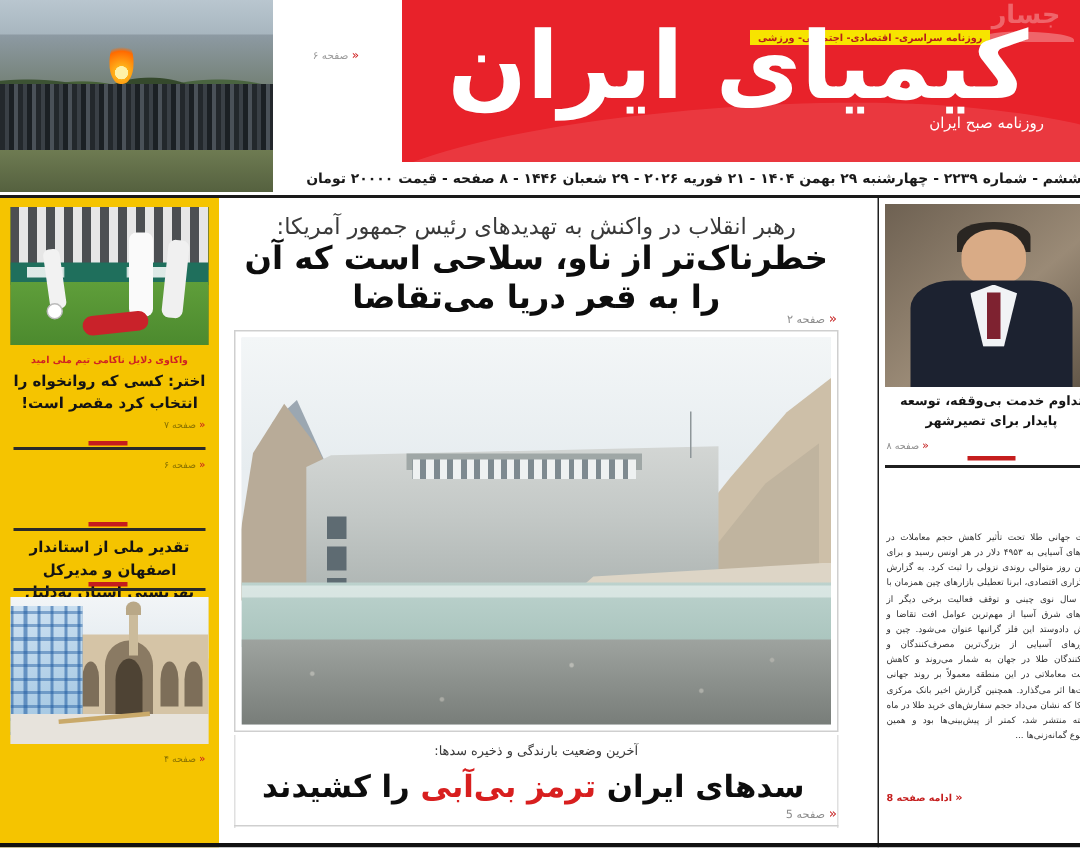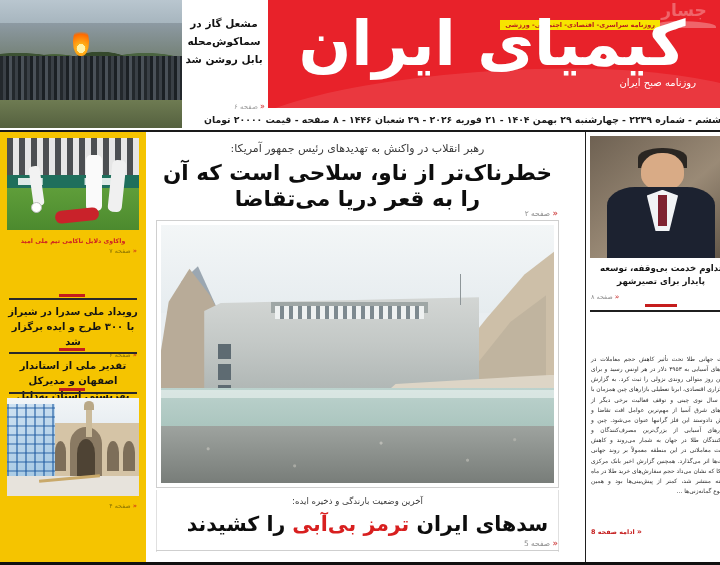--- a/index.html
+++ b/index.html
@@ -28,21 +28,21 @@
     background:
       repeating-linear-gradient(90deg,#23282c 0 3px,#3a4046 3px 6px,#1b2024 6px 9px,#4a5158 9px 12px),
       #2b3036;}
   .tp-ground{position:absolute;left:0;bottom:0;width:100%;height:22%;
     background:linear-gradient(#6e7b52,#55613f);}
   .tp-flame{position:absolute;left:40%;top:20%;width:16px;height:30px;border-radius:50% 50% 45% 45%;
     background:radial-gradient(circle at 50% 75%,#fff2a8 0 18%,#ffb11a 19%,#ff6a00 60%,rgba(255,80,0,0) 72%);}
 
   .top-head{position:absolute;left:183px;top:14px;width:82px;text-align:center;}
   .top-head .ln{font-size:10.5px;font-weight:bold;color:#111;line-height:1.72;letter-spacing:-.1px;}
-  .top-head .pg{margin-top:34px;font-size:7px;color:#9a9a9a;text-align:right;}
+  .top-head .pg{margin-top:18px;font-size:7px;color:#9a9a9a;}
   .top-head .pg .chev{color:#d01c1c;font-size:8px;}
 
   .masthead{position:absolute;left:268px;top:0;width:452px;height:108px;background:#e8222a;overflow:hidden;}
   .mh-wave{position:absolute;left:-40px;bottom:-26px;width:560px;height:64px;background:#fff;opacity:.10;
     border-radius:55% 45% 0 0 / 100% 100% 0 0;transform:rotate(-2deg);}
   .mh-wm{position:absolute;right:4px;top:2px;width:64px;height:30px;opacity:.30;}
   .mh-wm .wm-t{font-size:17px;color:#fff;font-weight:bold;text-align:center;line-height:1;}
   .mh-wm .wm-b{margin-top:2px;height:7px;background:#fff;border-radius:40% 60% 0 0/80% 80% 0 0;}
   .logo{position:absolute;right:8px;top:14px;width:440px;text-align:center;}
   .logo .word{font-size:62px;font-weight:bold;color:#fff;line-height:.96;letter-spacing:-2px;
@@ -96,21 +96,21 @@
   .mq-min{position:absolute;left:60%;top:10%;width:6px;height:30%;background:#cbbb9b;}
   .mq-min:after{content:"";position:absolute;left:-2px;top:-7px;width:10px;height:9px;background:#b9a887;border-radius:50% 50% 0 0;}
   .mq-arc1{position:absolute;left:36%;top:44%;width:9%;height:30%;background:#7d6e59;border-radius:50% 50% 0 0/40% 40% 0 0;}
   .mq-arc2{position:absolute;left:76%;top:44%;width:9%;height:30%;background:#7d6e59;border-radius:50% 50% 0 0/40% 40% 0 0;}
   .mq-arc3{position:absolute;left:88%;top:44%;width:9%;height:30%;background:#7d6e59;border-radius:50% 50% 0 0/40% 40% 0 0;}
   .mq-ground{position:absolute;left:0;bottom:0;width:100%;height:20%;background:#e7e3dc;}
   .mq-pole{position:absolute;left:24%;bottom:16%;width:46%;height:3px;background:#c9a96a;transform:rotate(-5deg);}
 
   
   .center{position:absolute;left:147px;top:132px;width:421px;height:433px;background:#fff;}
-  .c-kick{position:absolute;left:0;top:10px;width:421px;text-align:center;font-size:11px;color:#3a3a3a;
+  .c-kick{position:absolute;left:0;top:10px;width:421px;text-align:center;font-size:15px;color:#3a3a3a;
     letter-spacing:-.2px;}
   .c-head{position:absolute;left:6px;top:28px;width:409px;text-align:center;font-size:21.5px;
     font-weight:bold;color:#0d0d0d;letter-spacing:-.6px;line-height:1.2;}
   .c-pg{position:absolute;right:10px;top:76px;font-size:7.5px;color:#8c8c8c;}
   .c-pg .chev{color:#c51d1d;font-size:9px;}
 
   .c-frame{position:absolute;left:9px;top:88px;width:403px;height:268px;border:1px solid #cfcfcf;
     background:#fff;padding:4px;box-sizing:border-box;}
   .damph{position:relative;width:100%;height:100%;overflow:hidden;background:#e9eef1;}
   .d-sky{position:absolute;left:0;top:0;width:100%;height:34%;background:linear-gradient(#f3f6f7,#e6ecef);}
@@ -141,21 +141,21 @@
     background:linear-gradient(#9ea39f,#787d79);}
   .d-grit{position:absolute;left:0;bottom:0;width:100%;height:22%;opacity:.5;
     background:
       radial-gradient(circle at 12% 40%,#d8d5cd 0 1px,transparent 2px),
       radial-gradient(circle at 34% 70%,#cfccc4 0 1px,transparent 2px),
       radial-gradient(circle at 56% 30%,#e0ddd5 0 1px,transparent 2px),
       radial-gradient(circle at 78% 60%,#d2cfc7 0 1px,transparent 2px),
       radial-gradient(circle at 90% 24%,#c7c4bc 0 1px,transparent 2px);}
 
   .c-kick2{position:absolute;left:0;top:364px;width:421px;text-align:center;font-size:8.6px;color:#3a3a3a;}
-  .c-head2{position:absolute;left:16px;top:380px;width:409px;text-align:center;font-size:20.5px;
+  .c-head2{position:absolute;left:4px;top:380px;width:409px;text-align:center;font-size:20.5px;
     font-weight:bold;color:#0d0d0d;letter-spacing:-.5px;}
   .c-head2 .hl{color:#d81f1f;}
   .c-pg2{position:absolute;right:10px;top:406px;font-size:7.5px;color:#8c8c8c;}
   .c-pg2 .chev{color:#c51d1d;font-size:9px;}
   .c-botline{position:absolute;left:9px;top:418px;width:403px;height:1px;background:#cfcfcf;}
   .c-divleft{position:absolute;left:9px;top:358px;width:1px;height:62px;background:#e0e0e0;}
   .c-divright{position:absolute;right:9px;top:358px;width:1px;height:62px;background:#e0e0e0;}
 
   
   .rightcol{position:absolute;left:569px;top:132px;width:151px;height:433px;background:#fff;margin-left:16px;}
@@ -195,21 +195,20 @@
 
     <div class="top-photo">
       <div class="tp-sky"></div>
       <div class="tp-trees"></div>
       <div class="tp-crowd"></div>
       <div class="tp-ground"></div>
       <div class="tp-flame"></div>
     </div>
 
     <div class="top-head">
-      <div class="ln">مشعل گاز در سماکوش‌محله بابل روشن شد</div>
       <div class="pg"><span class="chev">«</span> <span>صفحه ۶</span></div>
     </div>
 
     <div class="masthead">
       <div class="mh-wave"></div>
       <div class="mh-wm">
         <div class="wm-t">جسار</div>
         <div class="wm-b"></div>
       </div>
       <div class="tagline">روزنامه سراسری- اقتصادی- اجتماعی- ورزشی</div>
@@ -233,27 +232,27 @@
       <div class="sp-grass"></div>
       <div class="sp-p1"></div>
       <div class="sp-p2"></div>
       <div class="sp-p3"></div>
       <div class="sp-down"></div>
       <div class="sp-ball"></div>
     </div>
 
     <div class="lc-item" style="top:104px">
       <div class="lc-kick">واکاوی دلایل ناکامی تیم ملی امید</div>
+      <div class="lc-title">اختر: کسی که روانخواه را انتخاب کرد مقصر است!</div>
       <div class="lc-pg"><span class="chev">«</span> <span>صفحه ۷</span></div>
     </div>
     <div class="lc-tick" style="left:59px;top:162px"></div>
     <div class="lc-sep" style="top:166px"></div>
 
     <div class="lc-item" style="top:172px">
-      <div class="lc-title">رویداد ملی سدرا در شیراز با ۳۰۰ طرح و ایده برگزار شد</div>
       <div class="lc-pg"><span class="chev">«</span> <span>صفحه ۶</span></div>
     </div>
     <div class="lc-tick" style="left:59px;top:216px"></div>
     <div class="lc-sep" style="top:220px"></div>
 
     <div class="lc-item" style="top:226px">
       <div class="lc-title">تقدیر ملی از استاندار اصفهان و مدیرکل بهزیستی استان به‌دلیل پیشگامی در مناسب‌سازی دیجیتال</div>
       <div class="lc-pg"><span class="chev">«</span> <span>صفحه ۴</span></div>
     </div>
     <div class="lc-tick" style="left:59px;top:256px"></div>
@@ -301,21 +300,21 @@
         <div class="d-water"></div>
         <div class="d-waterhl"></div>
         <div class="d-shore"></div>
         <div class="d-grit"></div>
       </div>
     </div>
 
     <div class="c-divleft"></div>
     <div class="c-divright"></div>
 
-    <div class="c-kick2">آخرین وضعیت بارندگی و ذخیره ایده:</div>
+    <div class="c-kick2">آخرین وضعیت بارندگی و ذخیره سدها:</div>
     <div class="c-head2"><span>سدهای ایران </span><span class="hl">ترمز بی‌آبی</span><span> را کشیدند</span></div>
     <div class="c-pg2"><span class="chev">«</span> <span>صفحه 5</span></div>
     <div class="c-botline"></div>
   </div>
 
   <div class="rightcol">
     <div class="rc-vrule"></div>
 
     <div class="rc-photo">
       <div class="pt-bg"></div>

